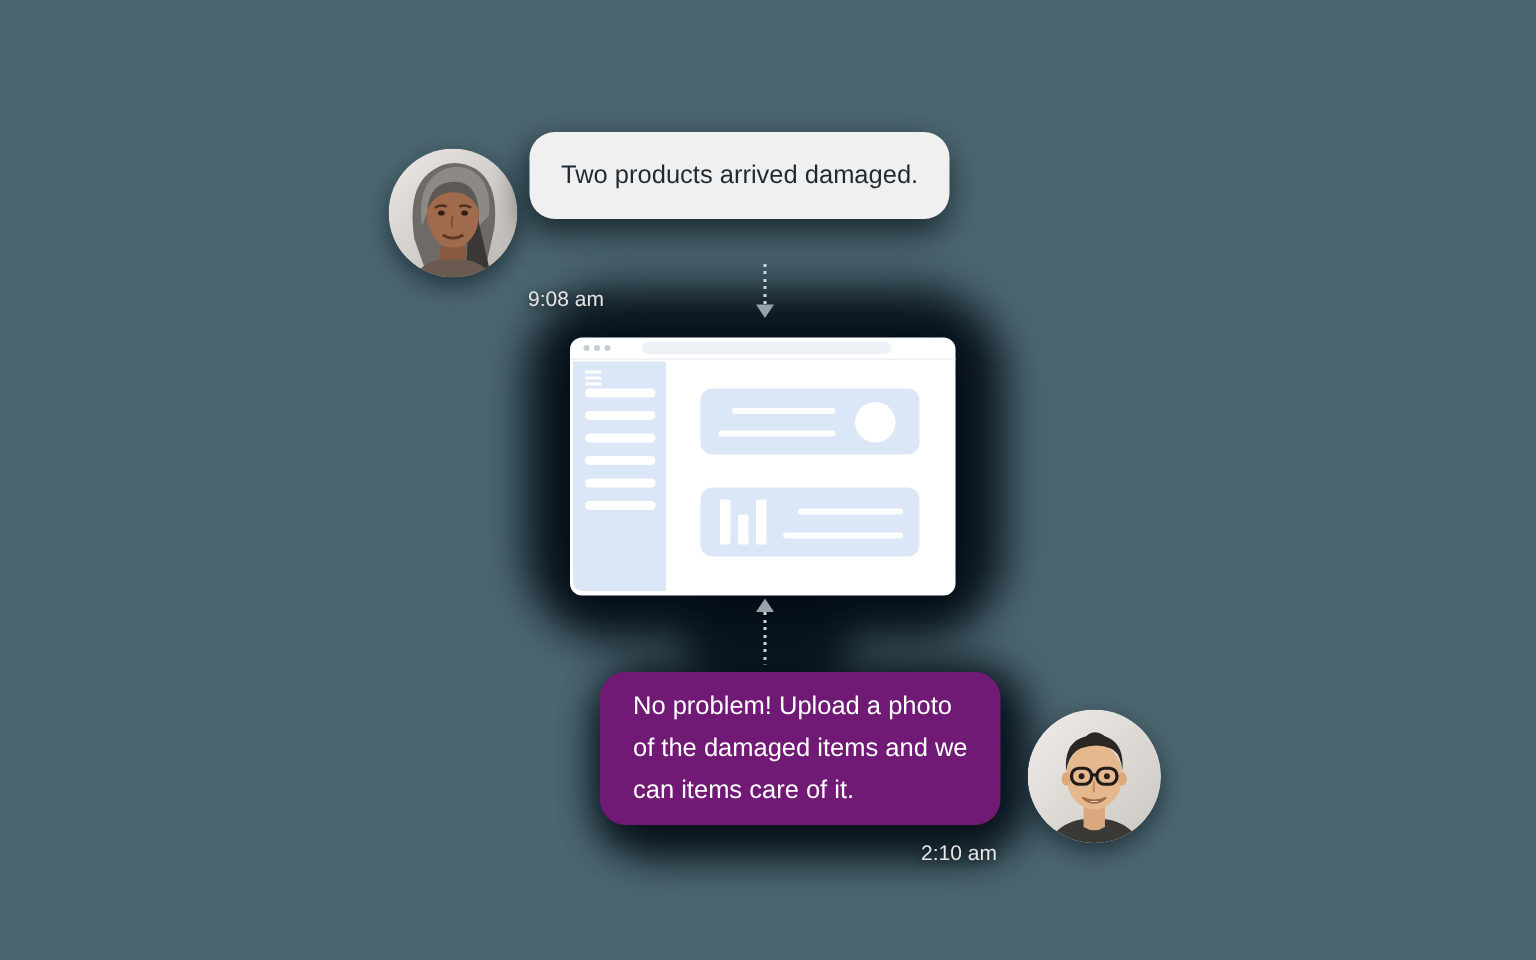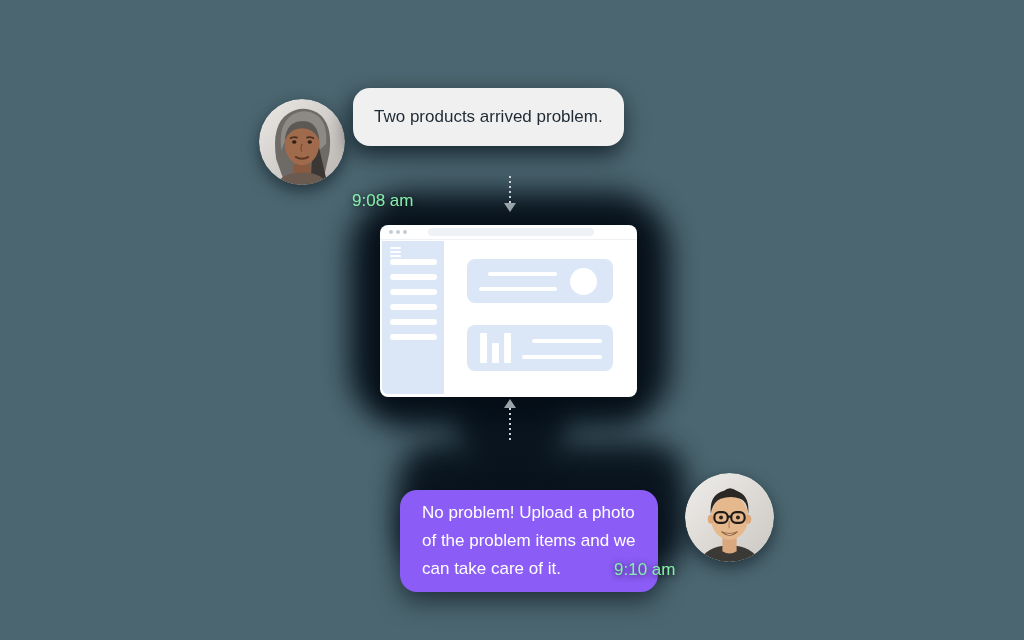--- a/index.html
+++ b/index.html
@@ -52,31 +52,30 @@
   .bubble-gray {
     left: 353px; top: 88px;
     padding: 15px 21px;
     background: #f0f0f1;
     color: #1f2a33;
     box-shadow: 0 10px 22px rgba(4, 13, 22, 0.5), -6px 6px 18px rgba(4, 13, 22, 0.3);
   }
   .bubble-blue {
     left: 400px; top: 448px;
     padding: 9px 22px;
-    background: #8b5cf6;
+    background: #701a75;
     color: #ffffff;
     box-shadow: 0 10px 24px rgba(4, 13, 22, 0.55);
-    margin-top: 42px;
   }
 
   
   .timestamp {
     position: absolute;
-    font-size: 17px;
-    color: #86efac;
+    font-size: 14px;
+    color: #e5e5e5;
     text-shadow: 0 1px 6px rgba(0, 0, 0, 0.7);
   }
   .timestamp-1 { left: 352px; top: 191px; }
   .timestamp-2 { left: 614px; top: 560px; }
 
   
   .avatar {
     position: absolute;
     border-radius: 50%;
     overflow: hidden;
@@ -206,21 +205,21 @@
         <ellipse cx="41" cy="50" rx="2.6" ry="2" fill="#2d1d12"></ellipse>
         <ellipse cx="59" cy="50" rx="2.6" ry="2" fill="#2d1d12"></ellipse>
 
         <path d="M50 52 Q48 59 50 61" stroke="#7d4e34" stroke-width="1.6" fill="none"></path>
         <path d="M42 67 Q50 72 58 67" stroke="#5e3826" stroke-width="2.2" fill="none"></path>
       </g>
     </svg>
   </div>
 
   <div class="bubble bubble-gray">
-    <span class="line">Two products arrived problem.</span>
+    <span class="line">Two products arrived damaged.</span>
   </div>
   <div class="timestamp timestamp-1">9:08 am</div>
 
   <div class="arrow arrow-down">
     <div class="dots-line"></div>
     <div class="head-down"></div>
   </div>
 
   <div class="app-window">
     <div class="titlebar">
@@ -260,24 +259,24 @@
     </div>
   </div>
 
   <div class="arrow arrow-up">
     <div class="head-up"></div>
     <div class="dots-line"></div>
   </div>
 
   <div class="bubble bubble-blue">
     <span class="line">No problem! Upload a photo</span>
-    <span class="line">of the problem items and we</span>
-    <span class="line">can take care of it.</span>
-  </div>
-  <div class="timestamp timestamp-2">9:10 am</div>
+    <span class="line">of the damaged items and we</span>
+    <span class="line">can items care of it.</span>
+  </div>
+  <div class="timestamp timestamp-2">2:10 am</div>
 
   <div class="avatar avatar-agent">
     <svg width="89" height="89" viewBox="0 0 100 100">
       <defs>
         <clipPath id="clipM">
             <circle cx="50" cy="50" r="50"></circle>
           </clipPath>
         <linearGradient id="bgM" x1="0" y1="0" x2="1" y2="1">
           <stop offset="0" stop-color="#efedea"></stop>
             <stop offset="1" stop-color="#cbc7c2"></stop>

